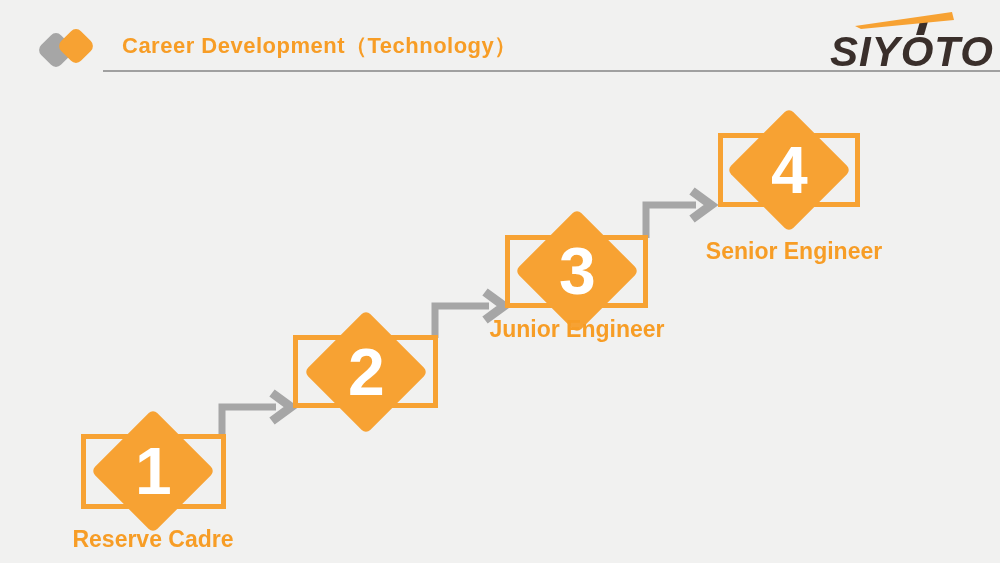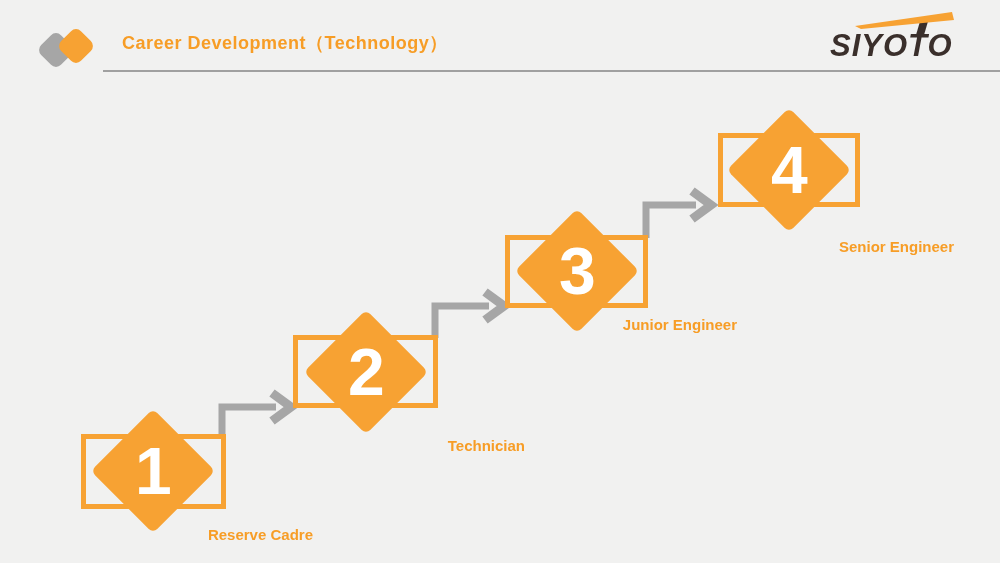--- a/index.html
+++ b/index.html
@@ -16,35 +16,35 @@
   .logo-mark{position:absolute;left:38px;top:22px;width:62px;height:50px;}
   .logo-mark .dg,.logo-mark .do{
     position:absolute;width:28px;height:28px;border-radius:7px;
     transform:rotate(45deg);
   }
   .logo-mark .dg{left:4px;top:14px;background:var(--arrow-gray,#A6A6A6);}
   .logo-mark .do{left:24px;top:10px;background:var(--accent,#F7A233);}
 
   .page-title{
     position:absolute;left:122px;top:31px;
-    font-size:18px;font-weight:bold;letter-spacing:.5px;
+    font-size:22px;font-weight:bold;letter-spacing:.5px;
     color:var(--accent-text,#F79D26);white-space:nowrap;
   }
   .header-divider{
     position:absolute;left:103px;top:70px;width:897px;height:2px;
     background:var(--divider,#A0A0A0);
   }
 
   .company-logo{position:absolute;left:828px;top:8px;width:150px;height:58px;}
   .company-logo svg{position:absolute;left:0;top:0;}
   .company-logo .stem{fill:var(--logo-dark,#3A2F2B);}
   .company-logo .swoosh{fill:var(--accent,#F7A233);}
   .logo-text{
     position:absolute;left:2px;top:20px;
-    font-size:31px;font-weight:bold;font-style:italic;
+    font-size:42px;font-weight:bold;font-style:italic;
     letter-spacing:1px;color:var(--logo-dark,#3A2F2B);white-space:nowrap;
   }
 
   
   .flow-arrows{position:absolute;left:0;top:0;pointer-events:none;}
   .arrow-shaft{stroke:var(--arrow-gray,#A6A6A6);stroke-width:7;fill:none;}
   .arrow-head{stroke:var(--arrow-gray,#A6A6A6);stroke-width:9;fill:none;stroke-linejoin:miter;}
 
   
   .step-frame{
@@ -55,22 +55,22 @@
     position:absolute;width:88px;height:88px;border-radius:6px;
     background:var(--accent,#F7A233);transform:rotate(45deg);
     display:flex;align-items:center;justify-content:center;
   }
   .step-number{
     transform:rotate(-45deg);
     color:var(--number-text,#FFFFFF);
     font-size:66px;font-weight:bold;line-height:1;
   }
   .step-label{
-    position:absolute;width:320px;text-align:right;
-    font-size:15px;font-weight:bold;
+    position:absolute;width:320px;text-align:center;
+    font-size:23px;font-weight:bold;
     color:var(--accent-text,#F79D26);white-space:nowrap;
   }
 
   
   .frame-1{left:81px; top:434px;width:145px;height:75px;}
   .frame-2{left:293px;top:335px;width:145px;height:73px;}
   .frame-3{left:505px;top:235px;width:143px;height:73px;}
   .frame-4{left:718px;top:133px;width:142px;height:74px;}
 
   .diamond-1{left:109px;top:427px;}
@@ -122,21 +122,20 @@
   <div class="step-frame frame-1"></div>
   <div class="step-diamond diamond-1">
     <span class="step-number">1</span>
   </div>
   <div class="step-label label-1">Reserve Cadre</div>
 
   <div class="step-frame frame-2"></div>
   <div class="step-diamond diamond-2">
     <span class="step-number">2</span>
   </div>
-  <div class="step-label label-2">Technician</div>
 
   <div class="step-frame frame-3"></div>
   <div class="step-diamond diamond-3">
     <span class="step-number">3</span>
   </div>
   <div class="step-label label-3">Junior Engineer</div>
 
   <div class="step-frame frame-4"></div>
   <div class="step-diamond diamond-4">
     <span class="step-number">4</span>

